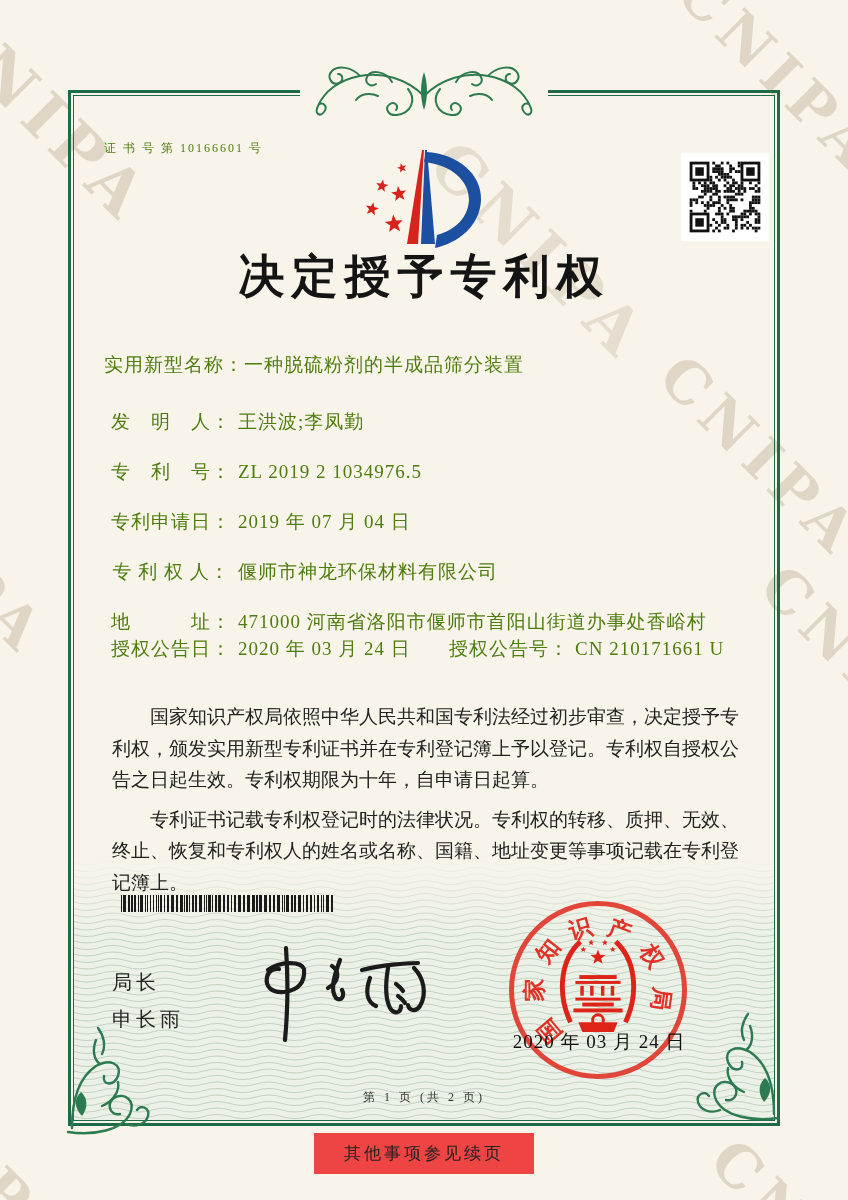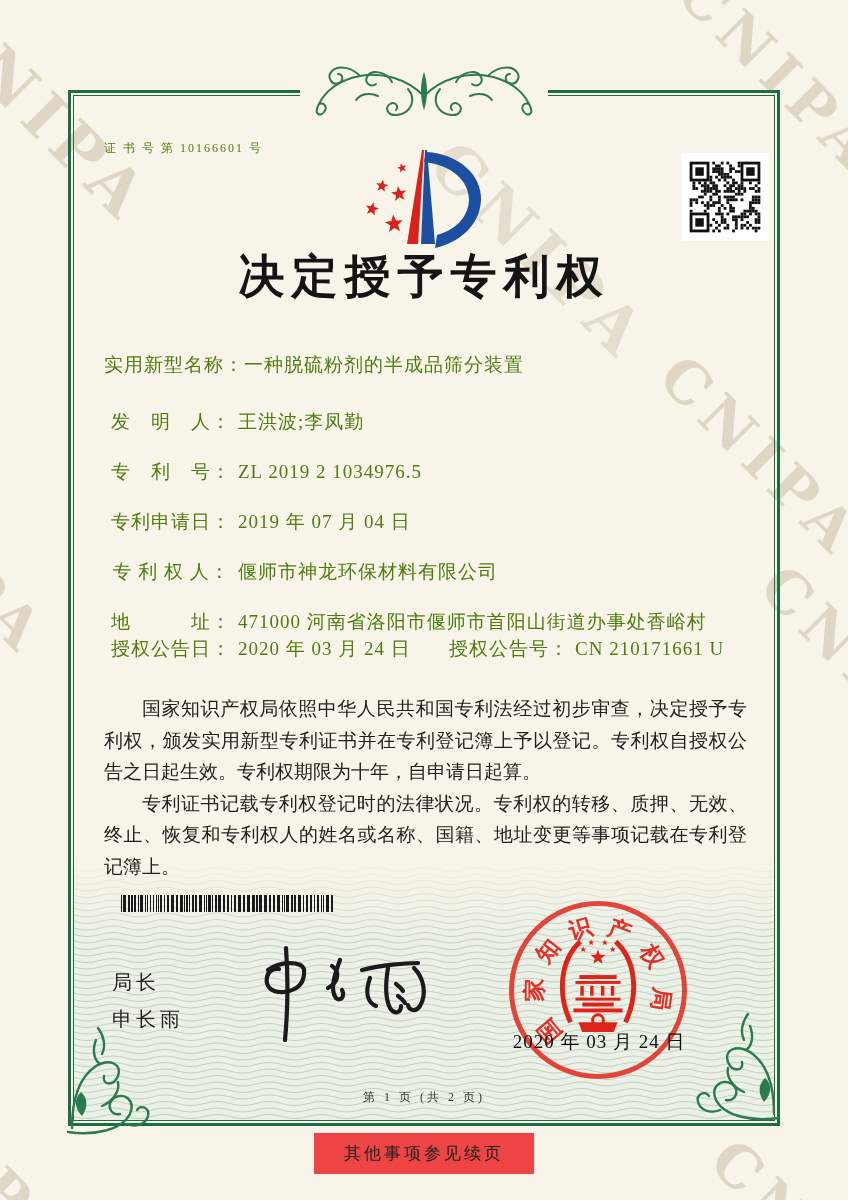--- a/index.html
+++ b/index.html
@@ -45,21 +45,21 @@
   .title{position:absolute;left:0;top:246px;width:100%;text-align:center;z-index:5;
          font-size:46px;font-weight:700;letter-spacing:7px;color:#141414;}
 
   .row{position:absolute;left:104px;font-size:19px;color:#4d7c0f;z-index:5;white-space:nowrap;letter-spacing:1px;text-align:center;}
   .row .lab{display:inline-block;min-width:134px;}
   .fr0{top:352px}.fr1{top:409px}.fr2{top:459px}.fr3{top:509px}.fr4{top:559px}.fr5{top:609px}.fr6{top:636px}
   .grant2{position:absolute;left:345px;top:0;white-space:nowrap;}
   .grant2 .lab{min-width:0;margin-right:6px;}
 
   .paras{position:absolute;left:104px;top:693px;width:643px;z-index:5;}
-  .paras p{margin:0;text-indent:2em;font-size:19px;line-height:31.5px;text-align:justify;color:#222;}
+  .paras p{margin:8px;text-indent:2em;font-size:19px;line-height:31.5px;text-align:justify;color:#222;}
 
   .barcode{position:absolute;left:121px;top:895px;z-index:5;}
   .dir-title,.dir-name{position:absolute;left:112px;font-family:"Liberation Sans","DejaVu Sans",sans-serif;
          font-size:20px;letter-spacing:4px;color:#242424;z-index:5;}
   .dir-title{top:969px}.dir-name{top:1006px}
   .sig{position:absolute;left:246px;top:936px;width:218px;height:114px;z-index:6;}
 
   .seal{position:absolute;left:509px;top:901px;width:178px;height:178px;border-radius:50%;
         border:5px solid rgba(224,40,28,.85);z-index:6;box-sizing:border-box;}
   .seal-char{position:absolute;left:50%;top:50%;width:26px;height:26px;margin:-13px 0 0 -13px;

